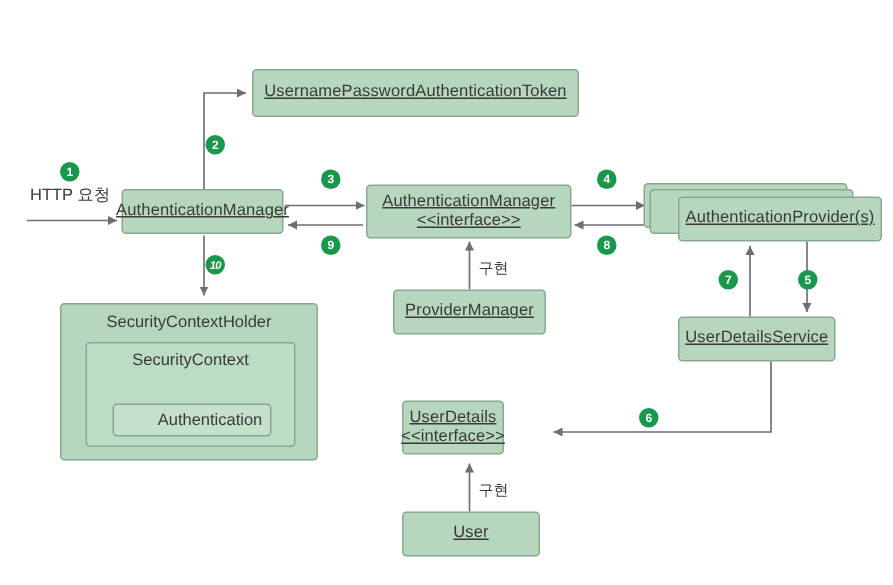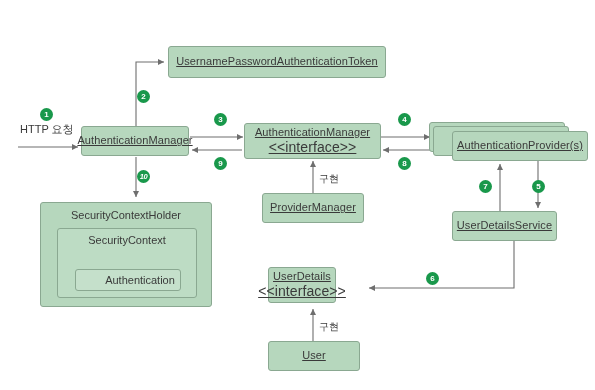--- a/index.html
+++ b/index.html
@@ -34,21 +34,21 @@
     display: flex;
     flex-direction: column;
     align-items: center;
     justify-content: center;
     text-align: center;
     letter-spacing: 0.1px;
     z-index: 3;
     text-decoration: underline;
   }
   .node .sub {
-    font-size: 14px;
+    font-size: 11px;
   }
   .stack-layer {
     position: absolute;
     box-sizing: border-box;
     background: #b6d7bd;
     border: 1px solid #8aa891;
     border-radius: 3px;
     z-index: 2;
   }
   .container-box {

